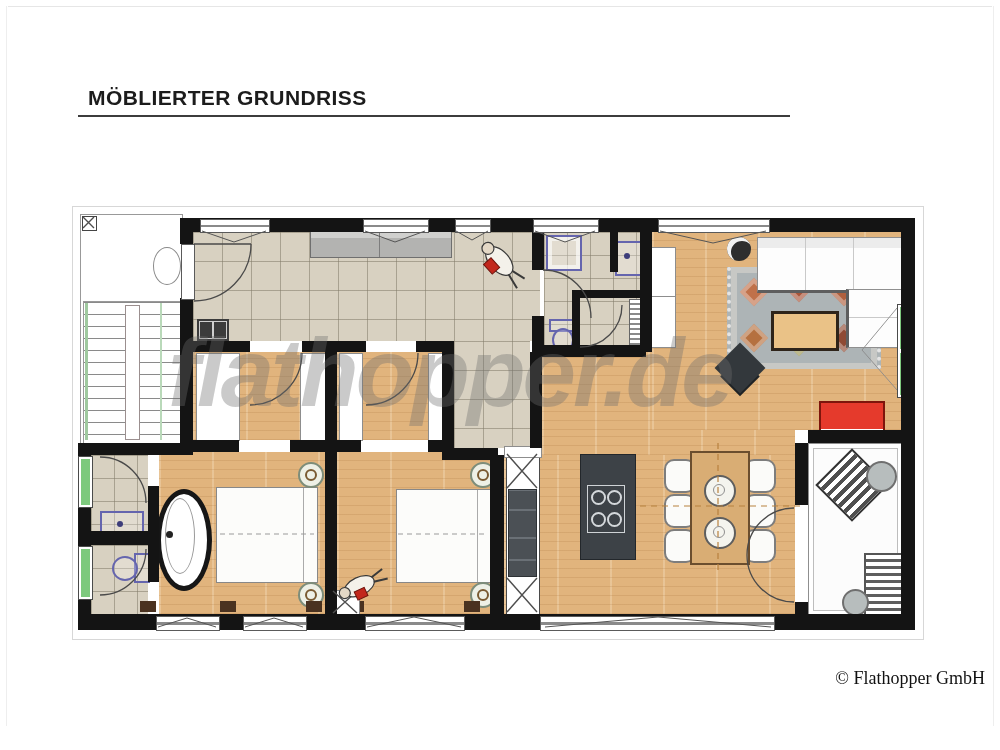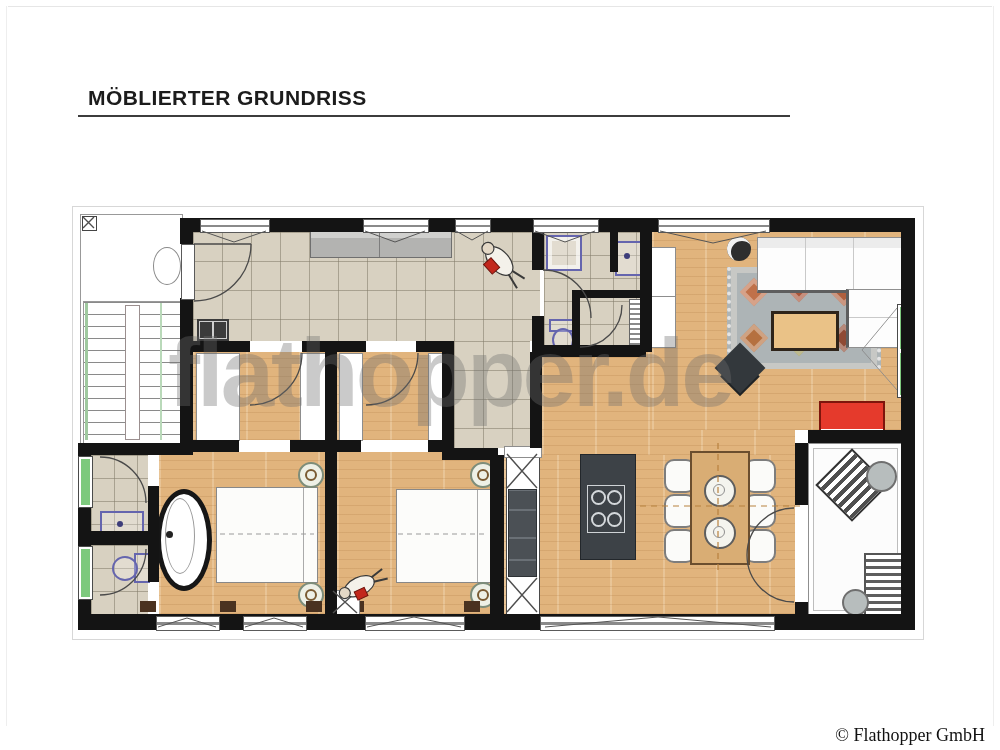--- a/index.html
+++ b/index.html
@@ -266,17 +266,17 @@
 
     <g transform="rotate(-115 362 585)">
       <ellipse cx="362" cy="582" rx="9" ry="16" fill="#f4f1ea" stroke="#3a3a3a" stroke-width="1.2"></ellipse>
       <circle cx="362" cy="566" r="5.5" fill="#e4d8c6" stroke="#3a3a3a" stroke-width="1.2"></circle>
       <rect x="350" y="575" width="9" height="11" fill="#c2271c" stroke="#6e120b" stroke-width="1"></rect>
       <path d="M 360 597 L 357 611 M 365 597 L 368 610" stroke="#3a3a3a" stroke-width="2" fill="none"></path>
     </g>
   </svg>
 </div>
 
-<div id="watermark" class="abs" style="left:0;top:0;width:906px;height:750px;">
+<div id="watermark" class="abs" style="left:0;top:0;width:906px;height:750px;font-style:italic;">
   <div id="wm-brand" class="abs" style="left:168px;top:318px;">flathopper.de</div>
 </div>
 
-<div id="copyright" class="abs" style="right:15px;top:725px;">© Flathopper GmbH</div>
+<div id="copyright" class="abs" style="right:15px;top:668px;">© Flathopper GmbH</div>
 
 </body></html>

